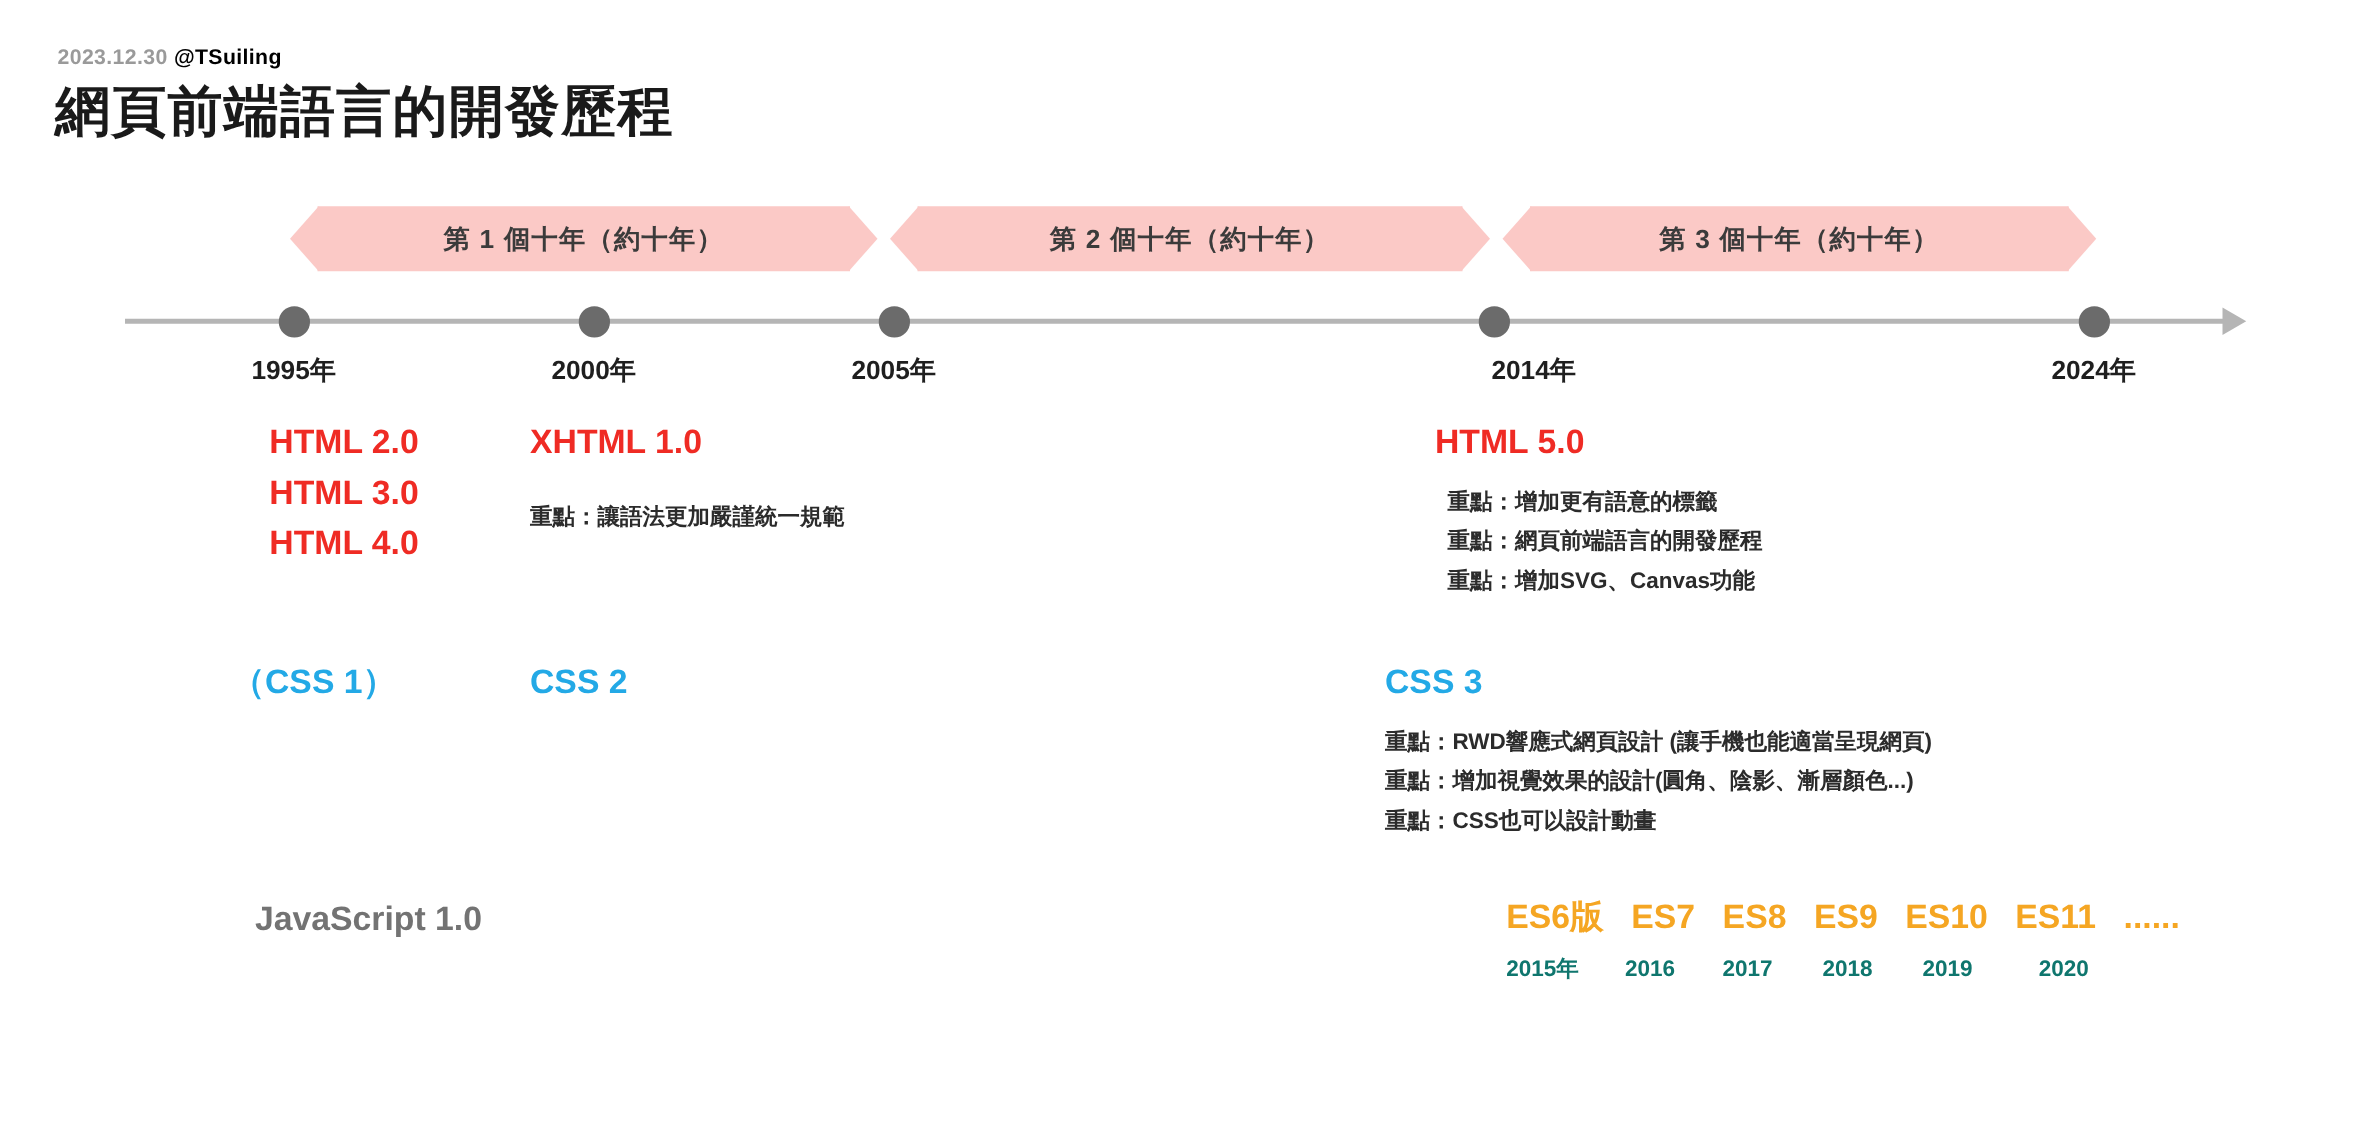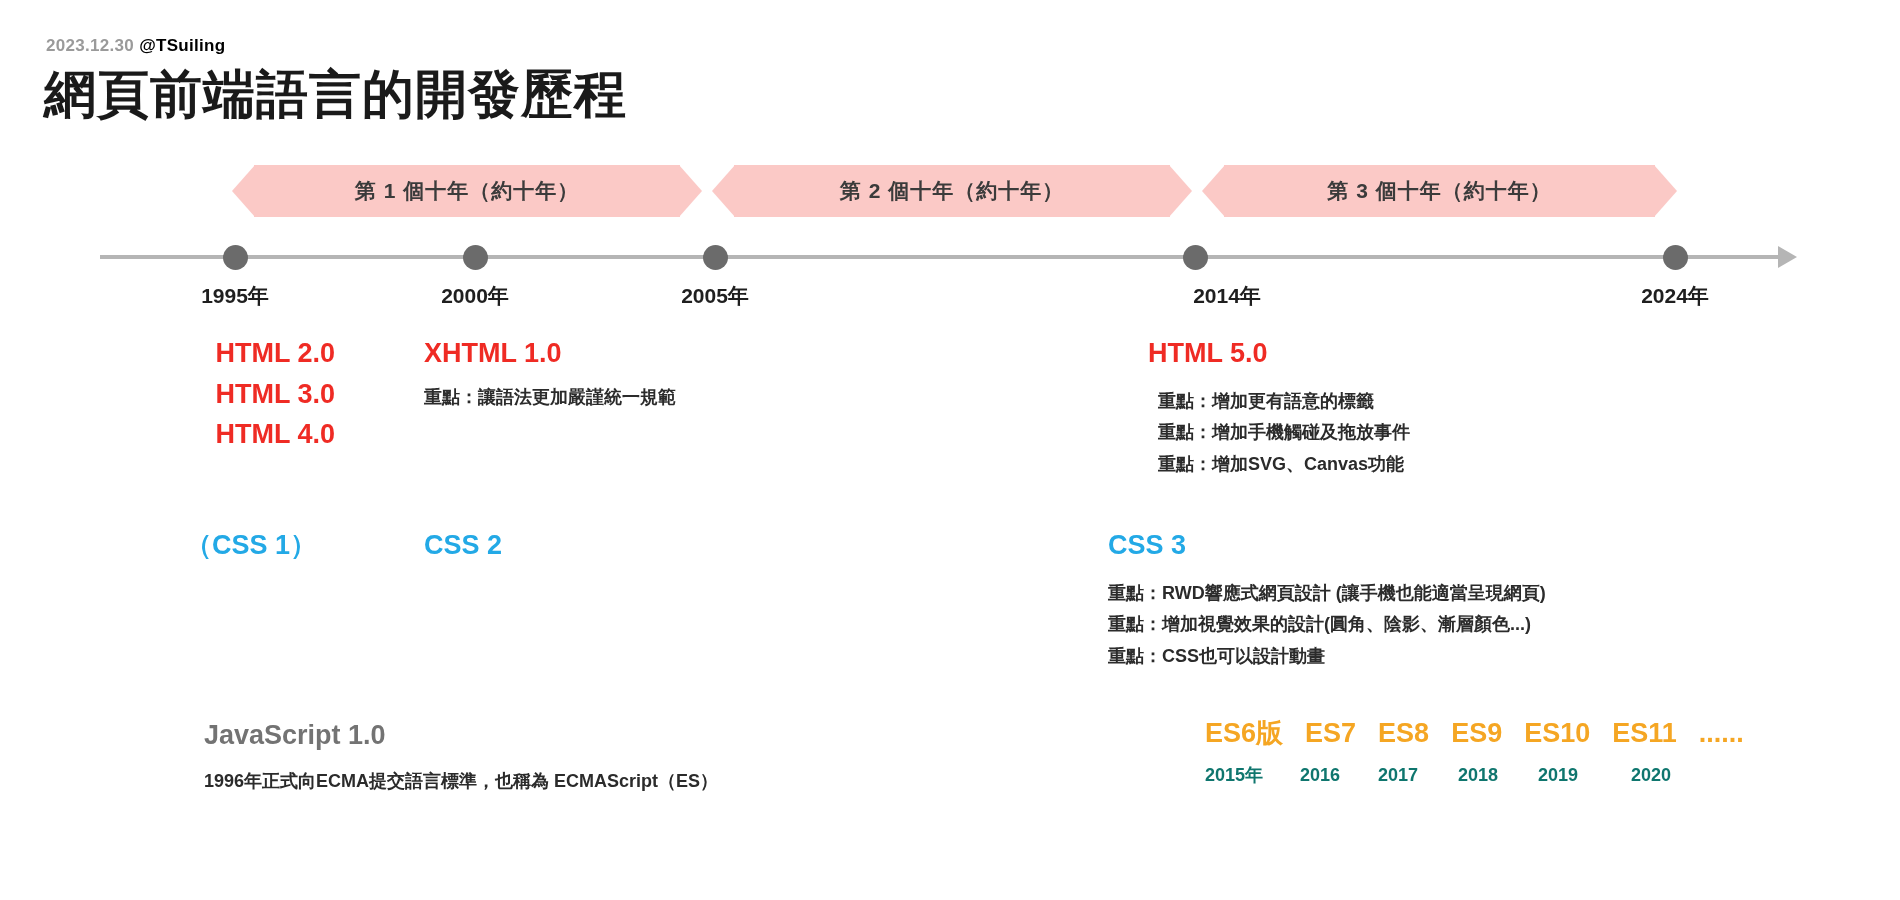--- a/index.html
+++ b/index.html
@@ -24,21 +24,21 @@
     color: #9a9a9a;
     font-weight: bold;
     letter-spacing: 0.3px;
     white-space: nowrap;
   }
   .meta .handle { color: #000000; }
   .page-title {
     position: absolute;
     left: 44px;
     top: 60px;
-    font-size: 52px;
+    font-size: 44px;
     font-weight: bold;
     color: #1a1a1a;
     letter-spacing: 1px;
     white-space: nowrap;
   }
 
   
   .decade {
     position: absolute;
     top: 165px;
@@ -221,48 +221,47 @@
 <div class="year" style="left:1675px;">2024年</div>
 
 <div class="html-early">
   <div class="heading html">HTML 2.0</div>
   <div class="heading html">HTML 3.0</div>
   <div class="heading html">HTML 4.0</div>
 </div>
 
 <div class="block" style="left:424px;top:333px;">
   <div class="heading html">XHTML 1.0</div>
-  <div class="note" style="margin-top:8px;">重點：讓語法更加嚴謹統一規範</div>
+  <div class="note" style="margin-top:24px;">重點：讓語法更加嚴謹統一規範</div>
 </div>
 
 <div class="block" style="left:1148px;top:333px;">
   <div class="heading html">HTML 5.0</div>
   <div class="note" style="margin-top:12px;margin-left:10px;">重點：增加更有語意的標籤</div>
-  <div class="note" style="margin-left:10px;">重點：增加手機觸碰及拖放事件</div>
+  <div class="note" style="margin-left:10px;">重點：網頁前端語言的開發歷程</div>
   <div class="note" style="margin-left:10px;">重點：增加SVG、Canvas功能</div>
 </div>
 
 <div class="block" style="left:185px;top:525px;">
   <div class="heading css">（CSS 1）</div>
 </div>
 
 <div class="block" style="left:424px;top:525px;">
   <div class="heading css">CSS 2</div>
 </div>
 
 <div class="block" style="left:1108px;top:525px;">
   <div class="heading css">CSS 3</div>
   <div class="note" style="margin-top:12px;">重點：RWD響應式網頁設計 (讓手機也能適當呈現網頁)</div>
   <div class="note">重點：增加視覺效果的設計(圓角、陰影、漸層顏色...)</div>
   <div class="note">重點：CSS也可以設計動畫</div>
 </div>
 
 <div class="block" style="left:204px;top:715px;">
   <div class="heading js">JavaScript 1.0</div>
-  <div class="note" style="margin-top:10px;">1996年正式向ECMA提交語言標準，也稱為 ECMAScript（ES）</div>
 </div>
 
 <div class="es-row">
   <span class="es-item">ES6版</span>
   <span class="es-item">ES7</span>
   <span class="es-item">ES8</span>
   <span class="es-item">ES9</span>
   <span class="es-item">ES10</span>
   <span class="es-item">ES11</span>
   <span class="es-item">......</span>

